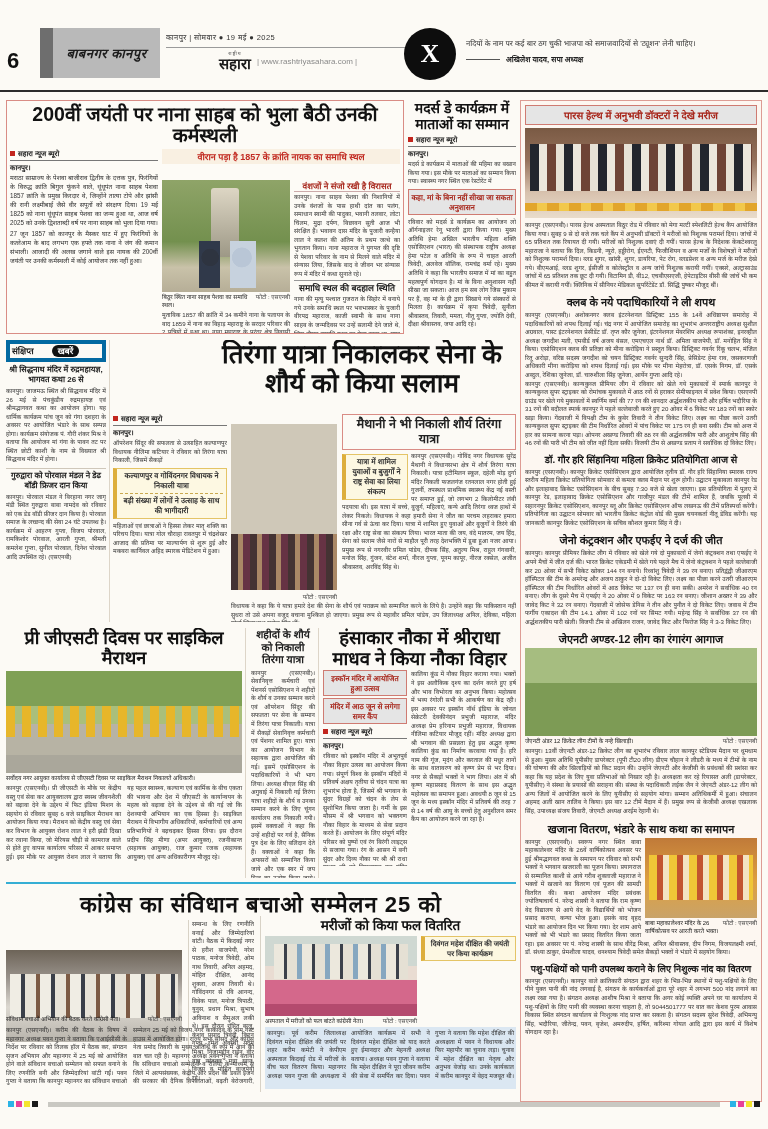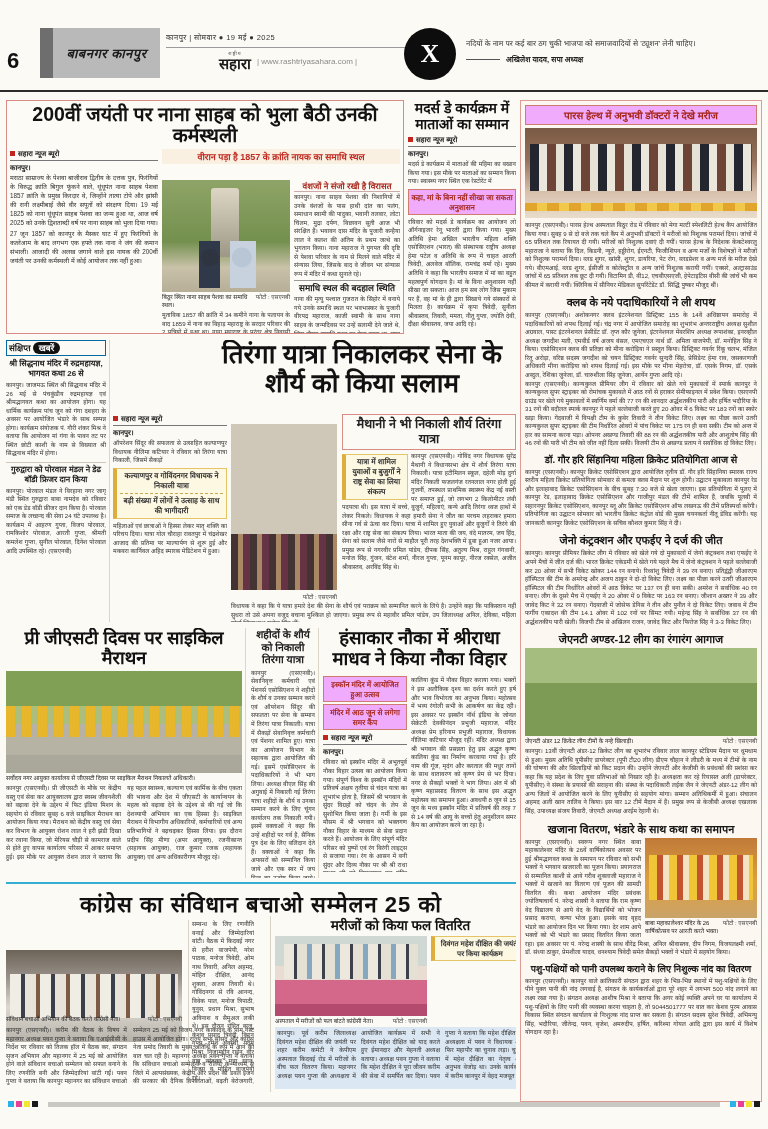--- a/index.html
+++ b/index.html
@@ -30,21 +30,21 @@
   .dash{width:34px;border-top:1px solid #555}
   .hdr-rule{border-top:2px solid #2c2c2c;border-bottom:1px solid #2c2c2c;height:5px}
   
   .h-lead{font-size:19.5px;line-height:1.08;font-weight:800;text-align:center;color:#121212}
   .h-big{font-weight:900;text-align:center;color:#111}
   .kicker{color:#c22b22;background:#f9f0e2;font-size:9px;font-weight:700;text-align:center;padding:1px 2px}
   .byline{display:flex;align-items:center;gap:3px;font-size:7px;font-weight:700;color:#222}
   .byline .sq{width:5px;height:5px;background:#c2251d;flex:0 0 auto}
   .byrule{border-bottom:1px solid #777;margin:2px 0}
   .place{font-size:7px;font-weight:700;margin-bottom:2px}
-  .redbox{border:1px solid #cf7b72;background:#f0abfc;color:#a8281d;font-weight:700;
+  .redbox{border:1px solid #cf7b72;background:#e5e5e5;color:#a8281d;font-weight:700;
       text-align:center;padding:2px}
   .ybox{border:1px solid #e4c466;border-left:4px solid #ddae3c;background:#fdf8e2;
       padding:2px 3px;text-align:center;font-weight:700;color:#333;font-size:7.4px;line-height:1.35}
   .ybox .yb-div{border-top:1px dashed #caa94e;margin:2px 0}
   .caption{font-size:5.9px;color:#222;display:flex;justify-content:space-between;gap:4px;margin-top:1px}
   .caption .cr{white-space:nowrap;color:#444}
   .railtitle{font-size:11px;font-weight:800;text-align:center;color:#181818;margin:5px 0 2px}
   
   .photo{position:relative;overflow:hidden;background:#cfc8b8;flex:0 0 auto}
   .photo-statue{background:linear-gradient(180deg,#8fa468,#73904e 55%,#c9c2a9 78%,#b6ae97)}
@@ -201,21 +201,21 @@
         </div>
       </div>
       <div class="bodysm">कानपुर (एसएनबी)। स्वरूप नगर स्थित बाबा महाकालेश्वर मंदिर के 26वें वार्षिकोत्सव अवसर पर हुई श्रीमद्भागवत कथा के समापन पर रविवार को सभी भक्तों ने भगवान खजराली का पूजन किया। प्रयागराज से सम्मानित काशी से आये गरीब शुक्लाजी महाराज ने भक्तों में खजाने का वितरण एवं पूजन की सामग्री वितरित की। कथा आयोजन मंदिर प्रबंधक ज्योतिषाचार्य पं. नरेन्द्र शास्त्री ने बताया कि राम कृष्ण वेद विद्यालय से आये वेद के विद्यार्थियों को भोजन प्रसाद कराया, कन्या भोज हुआ। इसके बाद बृहद भंडारे का आयोजन दिन भर किया गया। देर शाम आये भक्तों को भी भंडारे का प्रसाद वितरित किया जाता रहा। इस अवसर पर पं. नरेन्द्र शास्त्री के साथ वीरेंद्र मिश्रा, अनिल श्रीवास्तव, दीप निगम, विजयलक्ष्मी शर्मा, डॉ. संध्या ठाकुर, प्रेमशीला यादव, धनश्याम त्रिवेदी समेत सैकड़ों भक्तों ने भंडारे में सहयोग किया।</div>
     </div>
 
     <div class="railtitle" style="font-size:9.2px">पशु-पक्षियों को पानी उपलब्ध कराने के लिए निशुल्क नांद का वितरण</div>
     <div class="bodysm">कानपुर (एसएनबी)। कानपुर वाले क्रांतिकारी संगठन द्वारा शहर के भिन्न-भिन्न स्थानों में पशु-पक्षियों के लिए पीने युक्त पानी की नांद लगवाई है, संगठन के कार्यकर्ताओं द्वारा पूरे शहर में लगभग 500 नांद लगाने का लक्ष्य रखा गया है। संगठन अध्यक्ष आशीष मिश्रा ने बताया कि अगर कोई व्यक्ति अपने घर या कार्यालय में पशु-पक्षियों के लिए पानी की व्यवस्था करना चाहता है, तो 9044501777 पर बात कर केशव पुरम आवास विकास स्थित संगठन कार्यालय से निःशुल्क नांद प्राप्त कर सकता है। संगठन सदस्य सुरेश त्रिवेदी, अभिमन्यु सिंह, भदौरिया, जीतेन्द्र, पवन, बृजेश, अमरुदीप, हर्षित, करिश्मा गोयल आदि द्वारा इस कार्य में विशेष योगदान रहा है।</div>
   </div>
 
   <div class="abs" style="left:6px;top:340px;width:104px;height:282px;border-right:1px solid #ddd5c8;padding-right:3px">
-    <div style="display:flex;align-items:center;gap:2px;border:1px solid #0369a1;padding:1px 2px">
+    <div style="display:flex;align-items:center;gap:18px;border:4px solid #0369a1;padding:1px 2px">
       <span style="font-size:8.6px;font-weight:700">संक्षिप्त</span>
       <span style="font-size:8.6px;font-weight:700;color:#fff;background:#111;border-radius:6px;padding:0 6px">खबरें</span>
     </div>
     <div style="margin-top:3px">
       <div style="font-size:8px;font-weight:800;text-align:center;line-height:1.25">श्री सिद्धनाथ मंदिर में रुद्रमहायज्ञ, भागवत कथा 26 से</div>
       <div class="bodysm" style="margin-top:2px">कानपुर। जाजमऊ स्थित श्री सिद्धनाथ मंदिर में 26 मई से पंचकुंडीय रुद्रमहायज्ञ एवं श्रीमद्भागवत कथा का आयोजन होगा। यह धार्मिक कार्यक्रम पांच जून को गंगा दशहरा के अवसर पर आयोजित भंडारे के साथ सम्पन्न होगा। कार्यक्रम संयोजक पं. गौरी शंकर मिश्र ने बताया कि आयोजन मां गंगा के पावन तट पर स्थित छोटी काशी के नाम से विख्यात श्री सिद्धनाथ मंदिर में होगा।</div>
     </div>
     <div style="margin-top:4px;border-top:1px solid #cfc7ba;padding-top:2px">
       <div style="font-size:8px;font-weight:800;text-align:center;line-height:1.25">गुरुद्वारा को पोरवाल मंडल ने डेढ बॉडी फ्रिजर दान किया</div>
       <div class="bodysm" style="margin-top:2px">कानपुर। पोरवाल मंडल ने बिरहाना नगर जागृ मंडी स्थित गुरुद्वारा बाबा नामदेव को रविवार को एक डेड बॉडी फ्रीजर दान किया है। पोरवाल समाज के लच्छन्द की सेवा 24 घंटे उपलब्ध है। कार्यक्रम में आहरण गुप्ता, विजय पोरवाल, रामकिशोर पोरवाल, आरती गुप्ता, श्रीमती कमलेश गुप्ता, सुनील पोरवाल, दिनेश पोरवाल आदि उपस्थित रहे। (एसएनबी)</div>
@@ -265,21 +265,21 @@
     <div class="bodysm" style="margin-top:2px;column-count:2;column-gap:6px;height:96px">कानपुर (एसएनबी)। प्री जीएसटी के मौके पर केंद्रीय वस्तु एवं सेवा कर आयुक्तालय द्वारा स्वस्थ जीवनशैली को बढ़ावा देने के उद्देश्य में फिट इंडिया मिशन के सहयोग से रविवार सुबह 6 बजे साइकिल मैराथन का आयोजन किया गया। मैराथन को केंद्रीय वस्तु एवं सेवा कर विभाग के आयुक्त रोशन लाल ने हरी झंडी दिखा कर रवाना किया, जो मेरियस चौड़ी से कामराज वाले से होते हुए वापस कार्यालय परिसर में आकर समाप्त हुई। इस मौके पर आयुक्त रोशन लाल ने बताया कि यह पहल स्वास्थ्य, कल्याण एवं कार्मिक के बीच एकता की भावना और देश में जीएसटी के कार्यान्वयन के महत्व को बढ़ावा देने के उद्देश्य से की गई जो कि देशव्यापी अभियान का एक हिस्सा है। साइकिल मैराथन में विभागीय अधिकारियों, कर्मचारियों एवं अन्य प्रतिभागियों ने बढ़चढ़कर हिस्सा लिया। इस दौरान प्रदीप सिंह मीणा (अपर आयुक्त), रजनीकान्त (सहायक आयुक्त), राज कुमार रजक (सहायक आयुक्त) एवं अन्य अधिकारीगण मौजूद रहे।</div>
   </div>
 
   <div class="abs" style="left:251px;top:628px;width:68px;height:250px;border-right:1px solid #ddd5c8;padding-right:3px">
     <div style="font-size:10.5px;font-weight:800;text-align:center;line-height:1.2">शहीदों के शौर्य को निकाली तिरंगा यात्रा</div>
     <div class="bodysm" style="margin-top:3px">कानपुर (एसएनबी)। सेवानिवृत्त कर्मचारी एवं पेंशनर्स एसोसिएशन ने शहीदों के शौर्य व उनका सम्मान करने एवं ऑपरेशन सिंदूर की सफलता पर सेना के सम्मान में तिरंगा यात्रा निकाली। यात्रा में सैकड़ों सेवानिवृत्त कर्मचारी एवं पेंशनर शामिल हुए। यात्रा का आयोजन विभाग के सहायक द्वारा आयोजित की गई। इसमें एसोसिएशन के पदाधिकारियों ने भी भाग लिया। अध्यक्ष बीएल सिंह की अगुवाई में निकाली गई तिरंगा यात्रा शहीदों के शौर्य व उनका सम्मान करने के लिए चूंगन कार्यालय तक निकाली गयी। इसमें वक्ताओं ने कहा कि उन्हें शहीदों पर गर्व है, सैनिक पुत्र देश के लिए बलिदान देते हैं। वक्ताओं ने कहा कि अफसरों को सम्मानित किया जाये और एक स्वर में जय हिन्द का उद्घोष किया जाये। यात्रा में कौशल कुलमिल, आनन्द अवस्थी, माया श्रीवास्तव, सुभाष चन्द्र मिश्रा, आशा देवी, शाहजहां सिंह, अशोक कुमार मिश्र, हरि शंकर सिंह आदि रहे।</div>
   </div>
 
   <div class="abs" style="left:323px;top:628px;width:193px;height:250px">
     <div class="h-big" style="font-size:18.5px;line-height:1.12">हंसाकार नौका में श्रीराधा माधव ने किया नौका विहार</div>
-    <div style="display:flex;gap:4px;margin-top:7px;height:196px;overflow:hidden">
+    <div style="display:flex;gap:4px;margin-top:1px;height:196px;overflow:hidden">
       <div style="width:84px">
         <div class="redbox" style="font-size:7.4px">इस्कॉन मंदिर में आयोजित हुआ उत्सव</div>
         <div class="redbox" style="font-size:7.4px;margin-top:2px">मंदिर में आठ जून से लगेगा समर कैंप</div>
         <div class="byline" style="margin-top:3px">
           <span class="sq"></span>
           <span>सहारा न्यूज ब्यूरो</span>
         </div>
         <div class="byrule"></div>
         <div class="place">कानपुर।</div>
         <div class="bodysm">रविवार को इस्कॉन मंदिर में अभूतपूर्व नौका विहार उत्सव का आयोजन किया गया। संपूर्ण विश्व के इस्कॉन मंदिरों में प्रतिवर्ष अक्षय तृतीया से चंदन यात्रा का शुभारंभ होता है, जिसमें श्री भगवान के सुंदर विग्रहों को चंदन के लेप से सुशोभित किया जाता है। गर्मी के इस मौसम में श्री भगवान को भक्तगण नौका विहार के माध्यम से सेवा प्रदान करते हैं। आयोजन के लिए संपूर्ण मंदिर परिसर को पुष्पों एवं रंग बिरंगी लाइट्स से सजाया गया। रंग के आसन में बनी सुंदर और दिव्य नौका पर श्री श्री राधा माधव जी को विराजमान कर मंदिर परिसर के कृष्ण</div>
@@ -295,21 +295,21 @@
     <div class="h-big" style="font-size:22px;letter-spacing:1px">कांग्रेस का संविधान बचाओ सम्मेलन 25 को</div>
 
     <div class="abs photo photo-congress" style="left:0;top:32px;width:176px;height:92px"></div>
     <div class="abs caption" style="left:0;top:126px;width:176px">
       <span>संविधान बचाओ अभियान की बैठक करते कांग्रेसी नेता।</span>
       <span class="cr">फोटो : एसएनबी</span>
     </div>
     <div class="abs bodysm colrule" style="left:182px;top:32px;width:66px;height:164px;padding-left:3px">सम्बन्ध के लिए रणनीति बनाई और जिम्मेदारियां बांटी। बैठक में किदवई नगर से हरीश बाजपेयी, नरेश पाठक, मनोज त्रिवेदी, ओम नाथ तिवारी, अनिल अहमद, मोहित दीक्षित, आनंद शुक्ला, अजय तिवारी थे। गोविंदनगर से रवि आनन्द, विवेक पाल, मनोज त्रिपाठी, युनुस, प्रधान मिश्रा, सुभाष अविनाश व सैमुअल लकी थे। इस दौरान रोहित बाजू, केशव प्रसाद त्रिवेदी, किरन गुप्ता, रमेश अवस्थी, पदम मिश्रा, निजामुद्दीन राईन, वीर बाबू सोनकर, मुन्ना खान, विजय व मोहित बाजपेयी रहे।</div>
     <div class="abs bodysm" style="left:0;top:138px;width:248px;height:60px;column-count:2;column-gap:6px">कानपुर (एसएनबी)। करीम की बैठक के विषय में महानगर अध्यक्ष पवन गुप्ता ने बताया कि एआईसीसी के निर्देश पर रविवार को तिलक हॉल में बैठक कर, संगठन सृजन अभियान और महानगर में 25 मई को आयोजित होने वाले संविधान बचाओ सम्मेलन को सफल बनाने के लिए रणनीति बनी और जिम्मेदारियां बांटी गईं। पवन गुप्ता ने बताया कि कानपुर महानगर का संविधान बचाओ सम्मेलन 25 मई को विजय नगर काकादेव के पाम गेस्ट हाउस में आयोजित होगा। राज्य सभा सांसद और कांग्रेस नेता प्रमोद तिवारी के मुख्य अतिथि के रूप में आने की बात चल रही है। महानगर अध्यक्ष पवन गुप्ता ने बताया कि संविधान बचाओ सम्मेलनों व रैलियों के माध्यम से जिले में अल्पसंख्यक, केंद्रीय और प्रदेश की डबल इंजन की सरकार की दैनिक विफलताओं, बढ़ती बेरोजगारी, महंगाई, लघु एवं मध्यम उद्योगों के पतन, शहरी संकट, राज्य व्यापार, रेल स्वास्थ्य सेवाओं, भारी स्कूल फीस, आरटीई के दुरुपयोग, दलित, पिछड़े और अल्पसंख्यक समाज की अनदेखी, रेल बिजली व्यवस्था और बिजली की महंगाई आदि मुद्दों को उजागर किया जाएगा। रविवार को महानगर की पांचों विधानसभा के प्रभारी कोआर्डिनेटरों और प्रमुख नेताओं के साथ बैठक कर संगठन सृजन अभियान और संविधान बचाओ सम्मेलनों के आयोजन, संयोजन पर मंथन किया गया।</div>
 
-    <div class="abs colrule" style="left:264px;top:28px;width:256px;height:176px;padding-left:4px">
+    <div class="abs colrule" style="left:254px;top:28px;width:256px;height:176px;padding-left:4px">
       <div class="h-big" style="font-size:13.5px">मरीजों को किया फल वितरित</div>
       <div style="display:flex;gap:4px;margin-top:2px">
         <div style="width:152px">
           <div class="photo photo-patients" style="width:152px;height:80px"></div>
           <div class="caption">
             <span>अस्पताल में मरीजों को फल बांटते कांग्रेसी नेता।</span>
             <span class="cr">फोटो : एसएनबी</span>
           </div>
         </div>
         <div style="flex:1">

